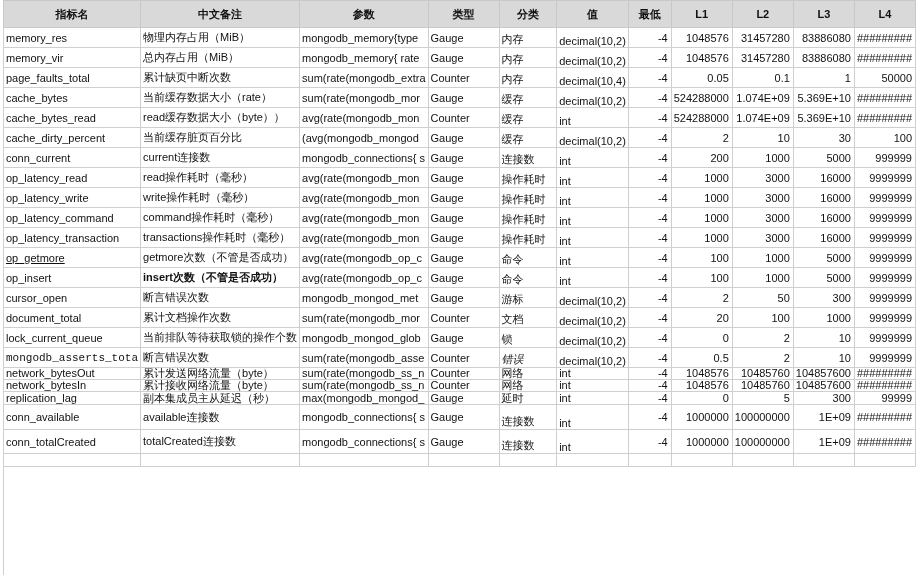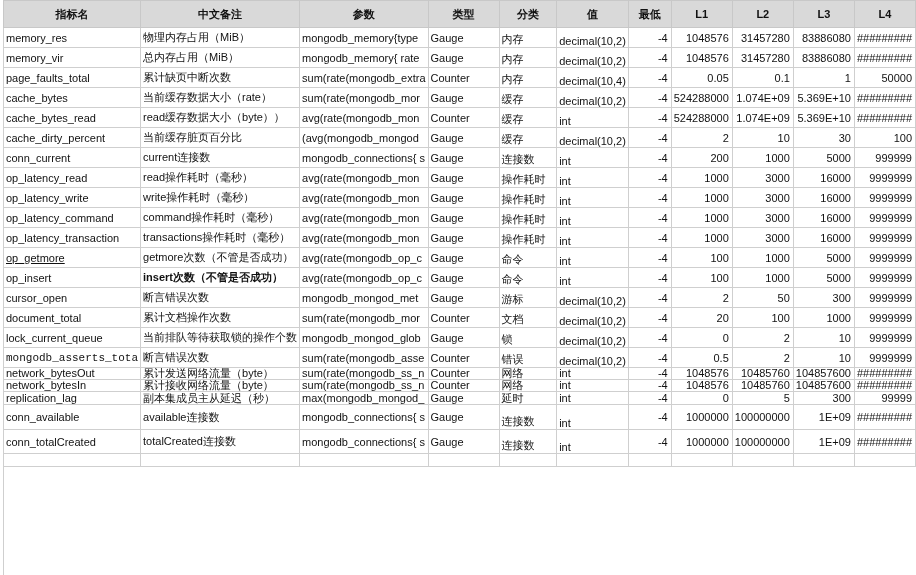--- a/index.html
+++ b/index.html
@@ -263,21 +263,21 @@
         <td class="num" style="height: 19px;">0</td>
         <td class="num" style="height: 19px;">2</td>
         <td class="num" style="height: 19px;">10</td>
         <td class="num" style="height: 19px;">9999999</td>
       </tr>
       <tr>
         <td style="height: 19px; font-family: Liberation Mono, monospace;">mongodb_asserts_tota</td>
         <td style="height: 19px;">断言错误次数</td>
         <td style="height: 19px;">sum(rate(mongodb_asse</td>
         <td style="height: 19px;">Counter</td>
-        <td class="cat" style="height: 19px;">错误</td>
+        <td class="cat" style="height: 19px; font-style: italic;">错误</td>
         <td class="val" style="height: 19px;">decimal(10,2)</td>
         <td class="num" style="height: 19px;">-4</td>
         <td class="num" style="height: 19px;">0.5</td>
         <td class="num" style="height: 19px;">2</td>
         <td class="num" style="height: 19px;">10</td>
         <td class="num" style="height: 19px;">9999999</td>
       </tr>
       <tr>
         <td style="height: 11px; line-height: 11px; vertical-align: middle;">network_bytesOut</td>
         <td style="height: 11px; line-height: 11px; vertical-align: middle;">累计发送网络流量（byte）</td>

